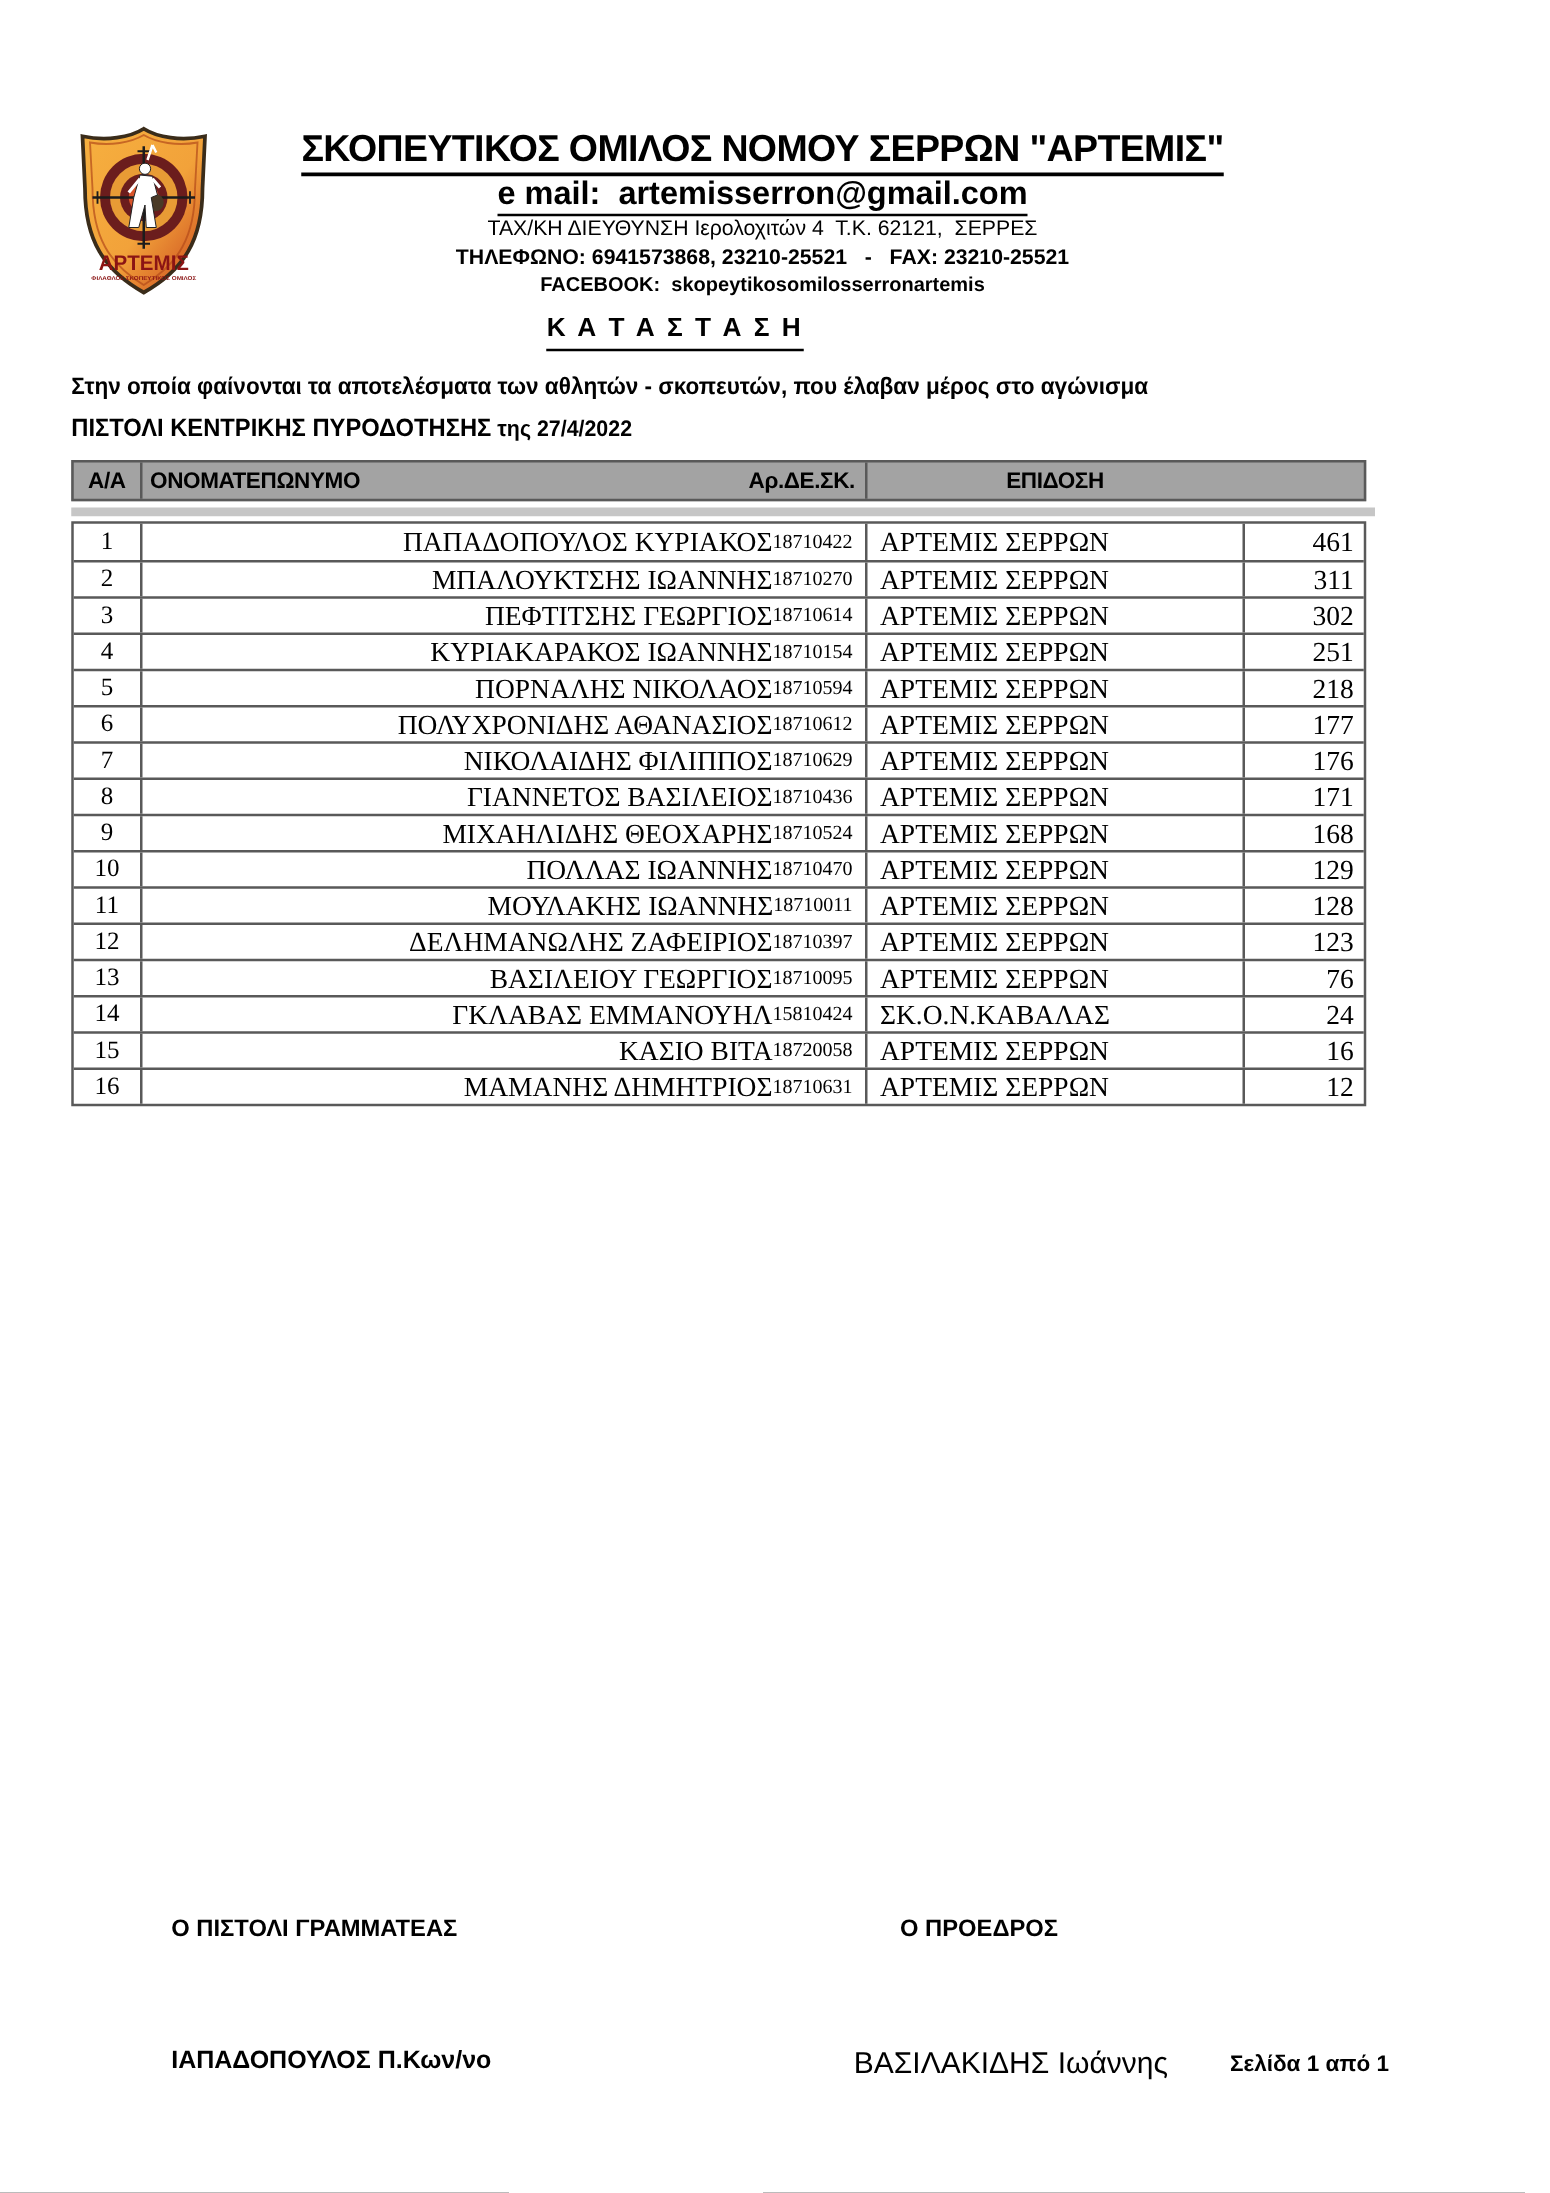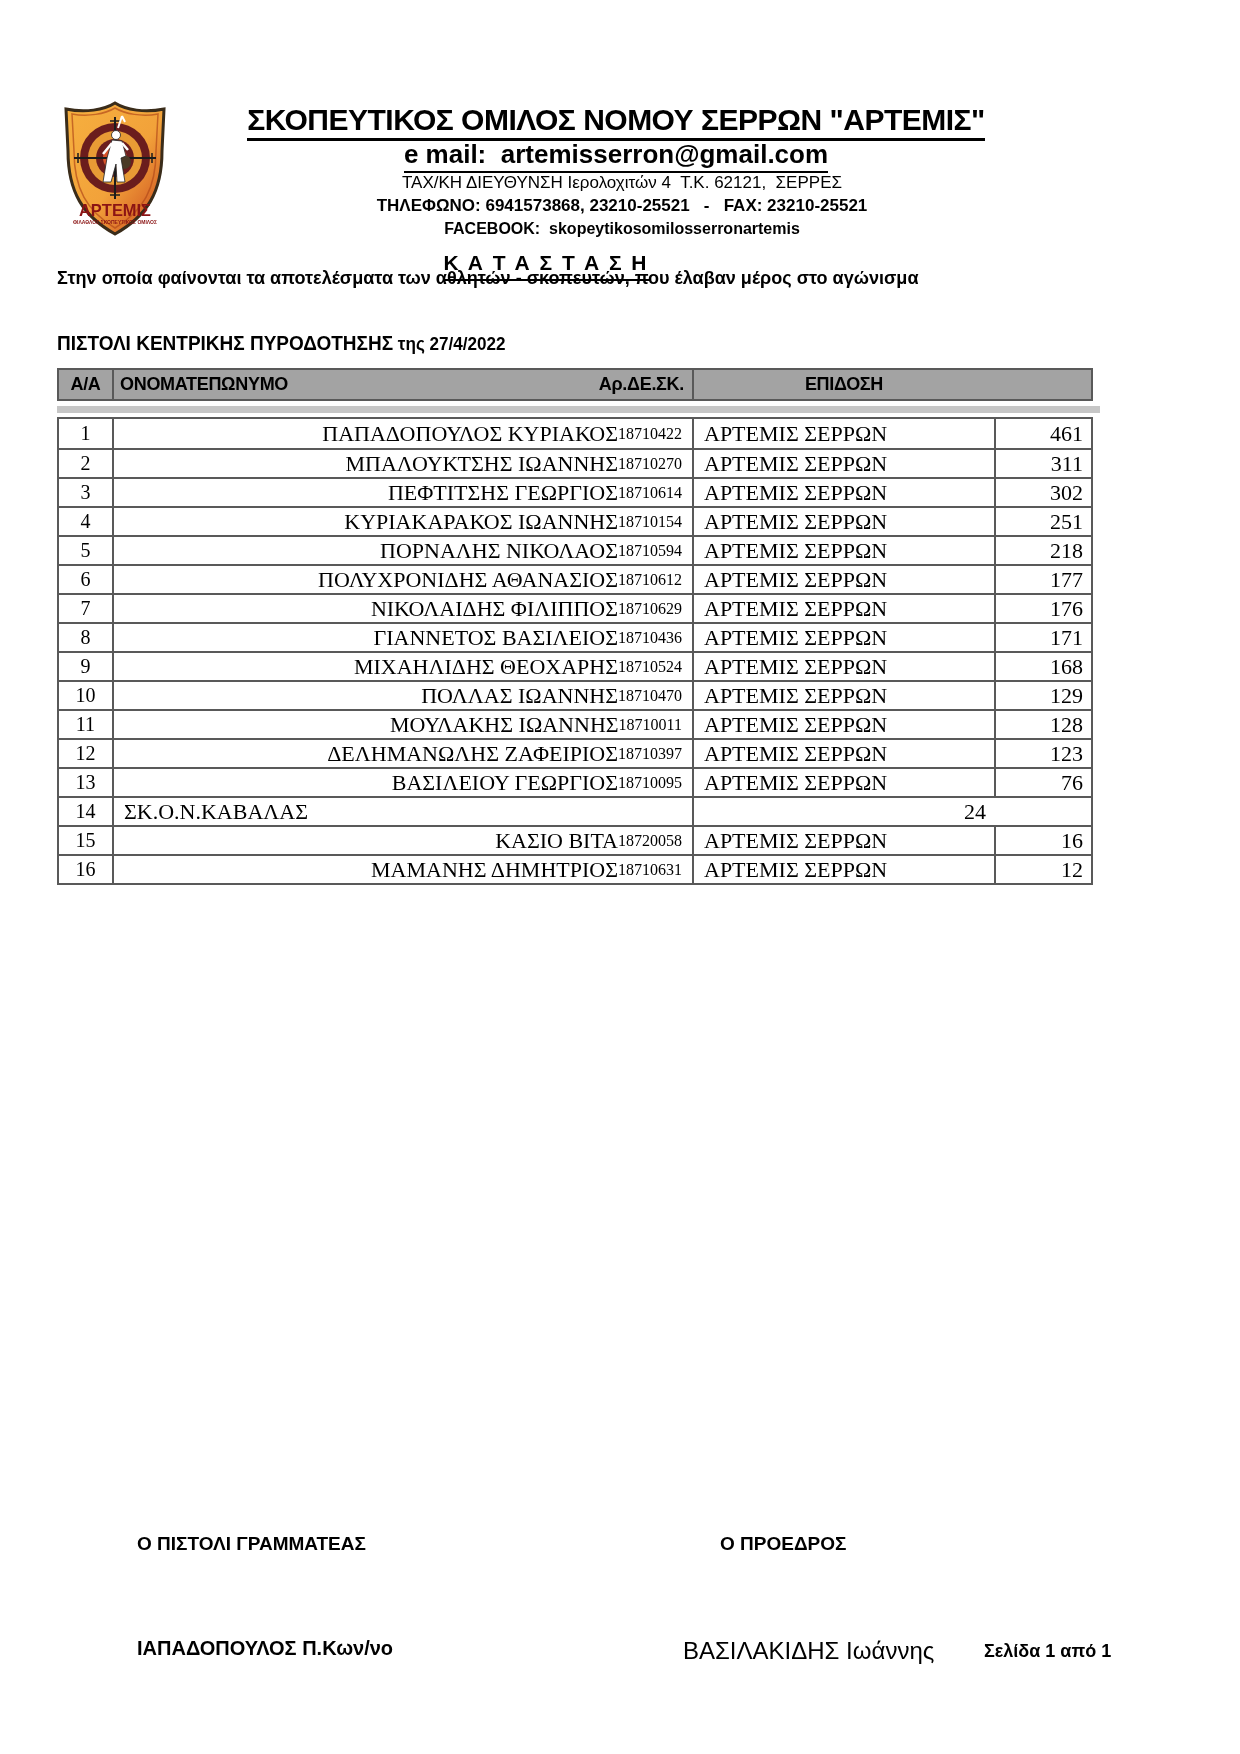--- a/index.html
+++ b/index.html
@@ -1,35 +1,35 @@
 <!DOCTYPE html>
 <html><head>
 <meta charset="utf-8">
 <style>
   html,body{margin:0;padding:0;background:#888;}
   .page{
     position:relative;width:1240px;height:1754px;background:#ffffff;
     margin:0 auto;font-family:"Liberation Sans",sans-serif;color:#000;overflow:hidden;
   }
   .abs{position:absolute;}
-  .pre{white-space:pre;margin-left:12px;}
+  .pre{white-space:pre;}
   
   .logo{left:58px;top:98px;width:114px;height:142px;}
   .head-block{left:170px;top:0;width:880px;text-align:center;}
   .club-name{top:103px;font-size:30px;font-weight:bold;letter-spacing:-0.5px;}
   .club-name .ul{border-bottom:3px solid #000;padding-bottom:1px;display:inline-block;}
   .email-line{top:139px;font-size:26px;font-weight:bold;}
   .email-line .ul{border-bottom:2px solid #000;padding-bottom:1px;display:inline-block;}
   .addr-line{top:173px;font-size:17px;}
   .phone-line{top:196px;font-size:17px;font-weight:bold;}
   .fb-line{top:220px;font-size:16px;font-weight:bold;}
   
   .heading{left:57px;top:251px;width:966px;text-align:center;font-size:21px;font-weight:bold;letter-spacing:2px;}
   .heading .ul{border-bottom:2px solid #000;padding-bottom:4px;display:inline-block;}
-  .subtitle{left:57px;top:267px;font-size:19px;font-weight:bold;}
+  .subtitle{left:57px;top:299px;font-size:19px;font-weight:bold;}
   .event-line{left:57px;top:332px;font-size:20px;font-weight:bold;}
   .event-line .date{font-size:18px;}
   .cxl{display:inline-block;transform:scaleX(.95);transform-origin:0 50%;white-space:pre;}
   
   .dtable{left:57px;top:368px;width:1036px;}
   .grid{display:grid;grid-template-columns:53px 580px 302px 1fr;box-sizing:border-box;}
   .thead{height:33px;border:2px solid #595959;background:#a3a3a3;}
   .hc{display:flex;align-items:center;justify-content:center;font-size:18px;font-weight:bold;letter-spacing:-0.3px;}
   .hc + .hc{border-left:2px solid #595959;}
   .hc.hc-nameid{justify-content:space-between;padding:0 8px 0 6px;}
@@ -244,20 +244,24 @@
     <div class="c namecell">
       <span class="nm">ΒΑΣΙΛΕΙΟΥ ΓΕΩΡΓΙΟΣ</span>
       <span class="idnum">18710095</span>
     </div>
     <div class="c club">ΑΡΤΕΜΙΣ ΣΕΡΡΩΝ</div>
     <div class="c score">76</div>
   </div>
 
   <div class="grid trow">
     <div class="c idx">14</div>
+    <div class="c namecell">
+      <span class="nm">ΓΚΛΑΒΑΣ ΕΜΜΑΝΟΥΗΛ</span>
+      <span class="idnum">15810424</span>
+    </div>
     <div class="c club">ΣΚ.Ο.Ν.ΚΑΒΑΛΑΣ</div>
     <div class="c score">24</div>
   </div>
 
   <div class="grid trow">
     <div class="c idx">15</div>
     <div class="c namecell">
       <span class="nm">ΚΑΣΙΟ ΒΙΤΑ</span>
       <span class="idnum">18720058</span>
     </div>

